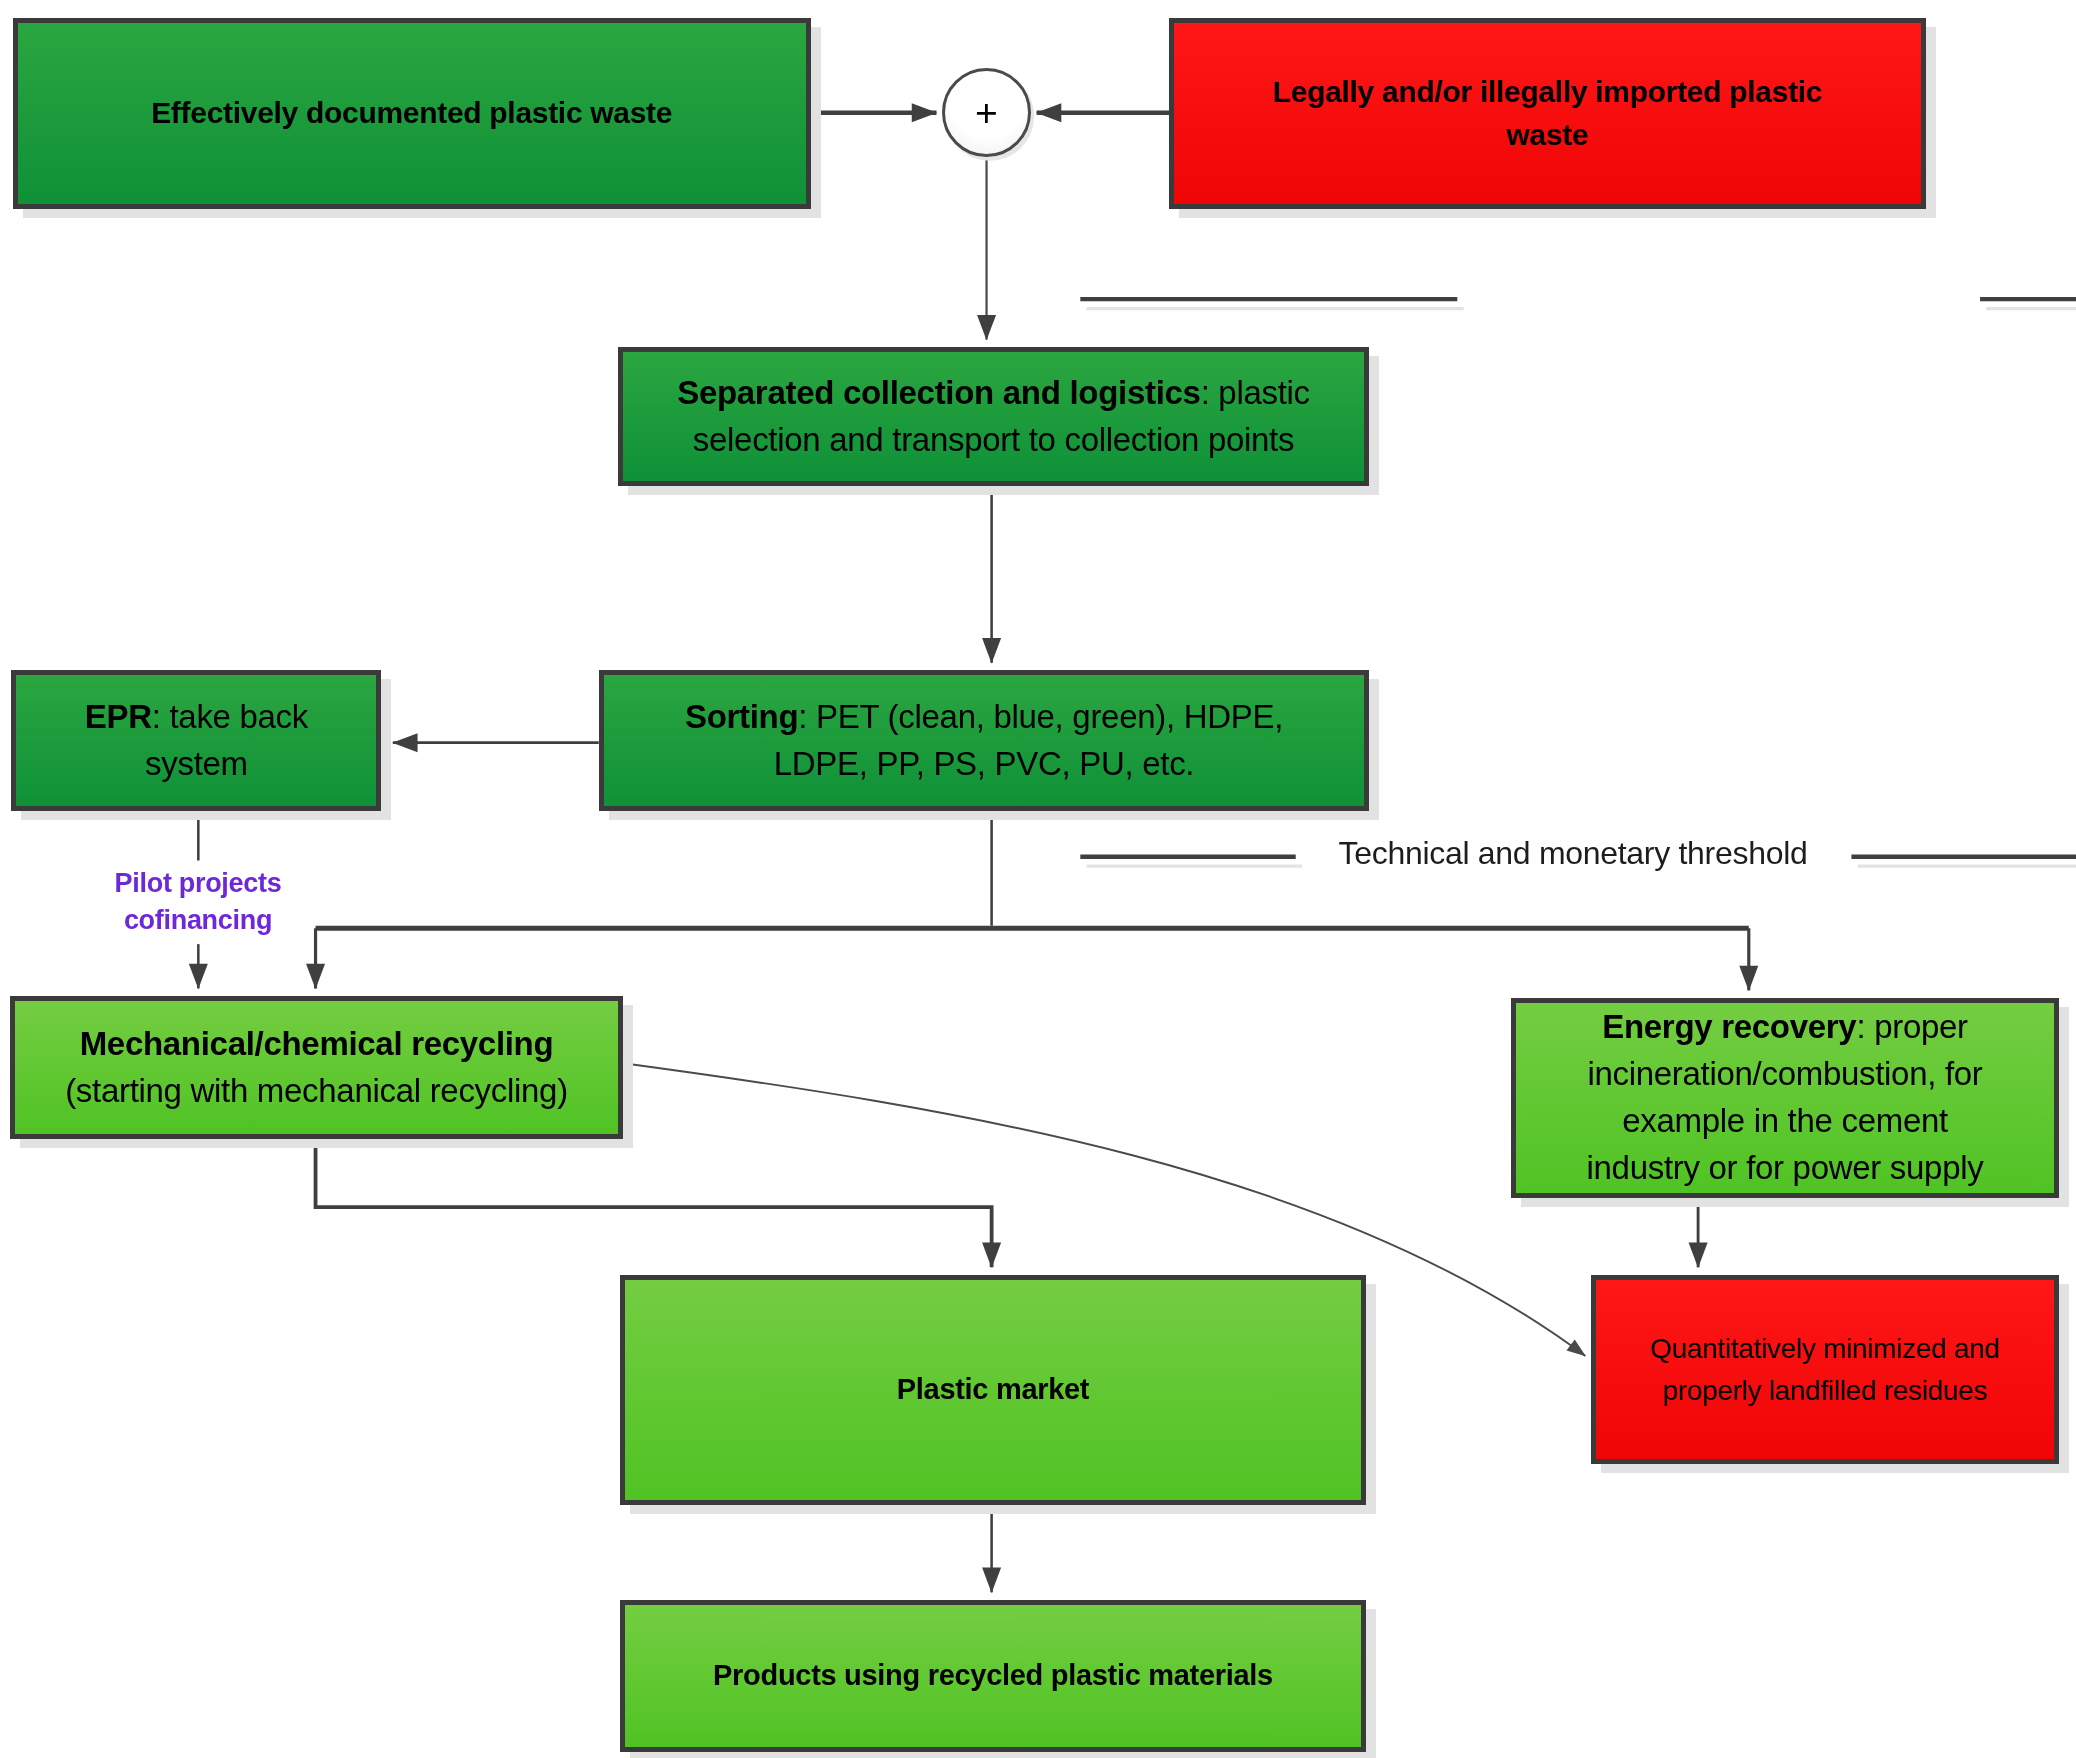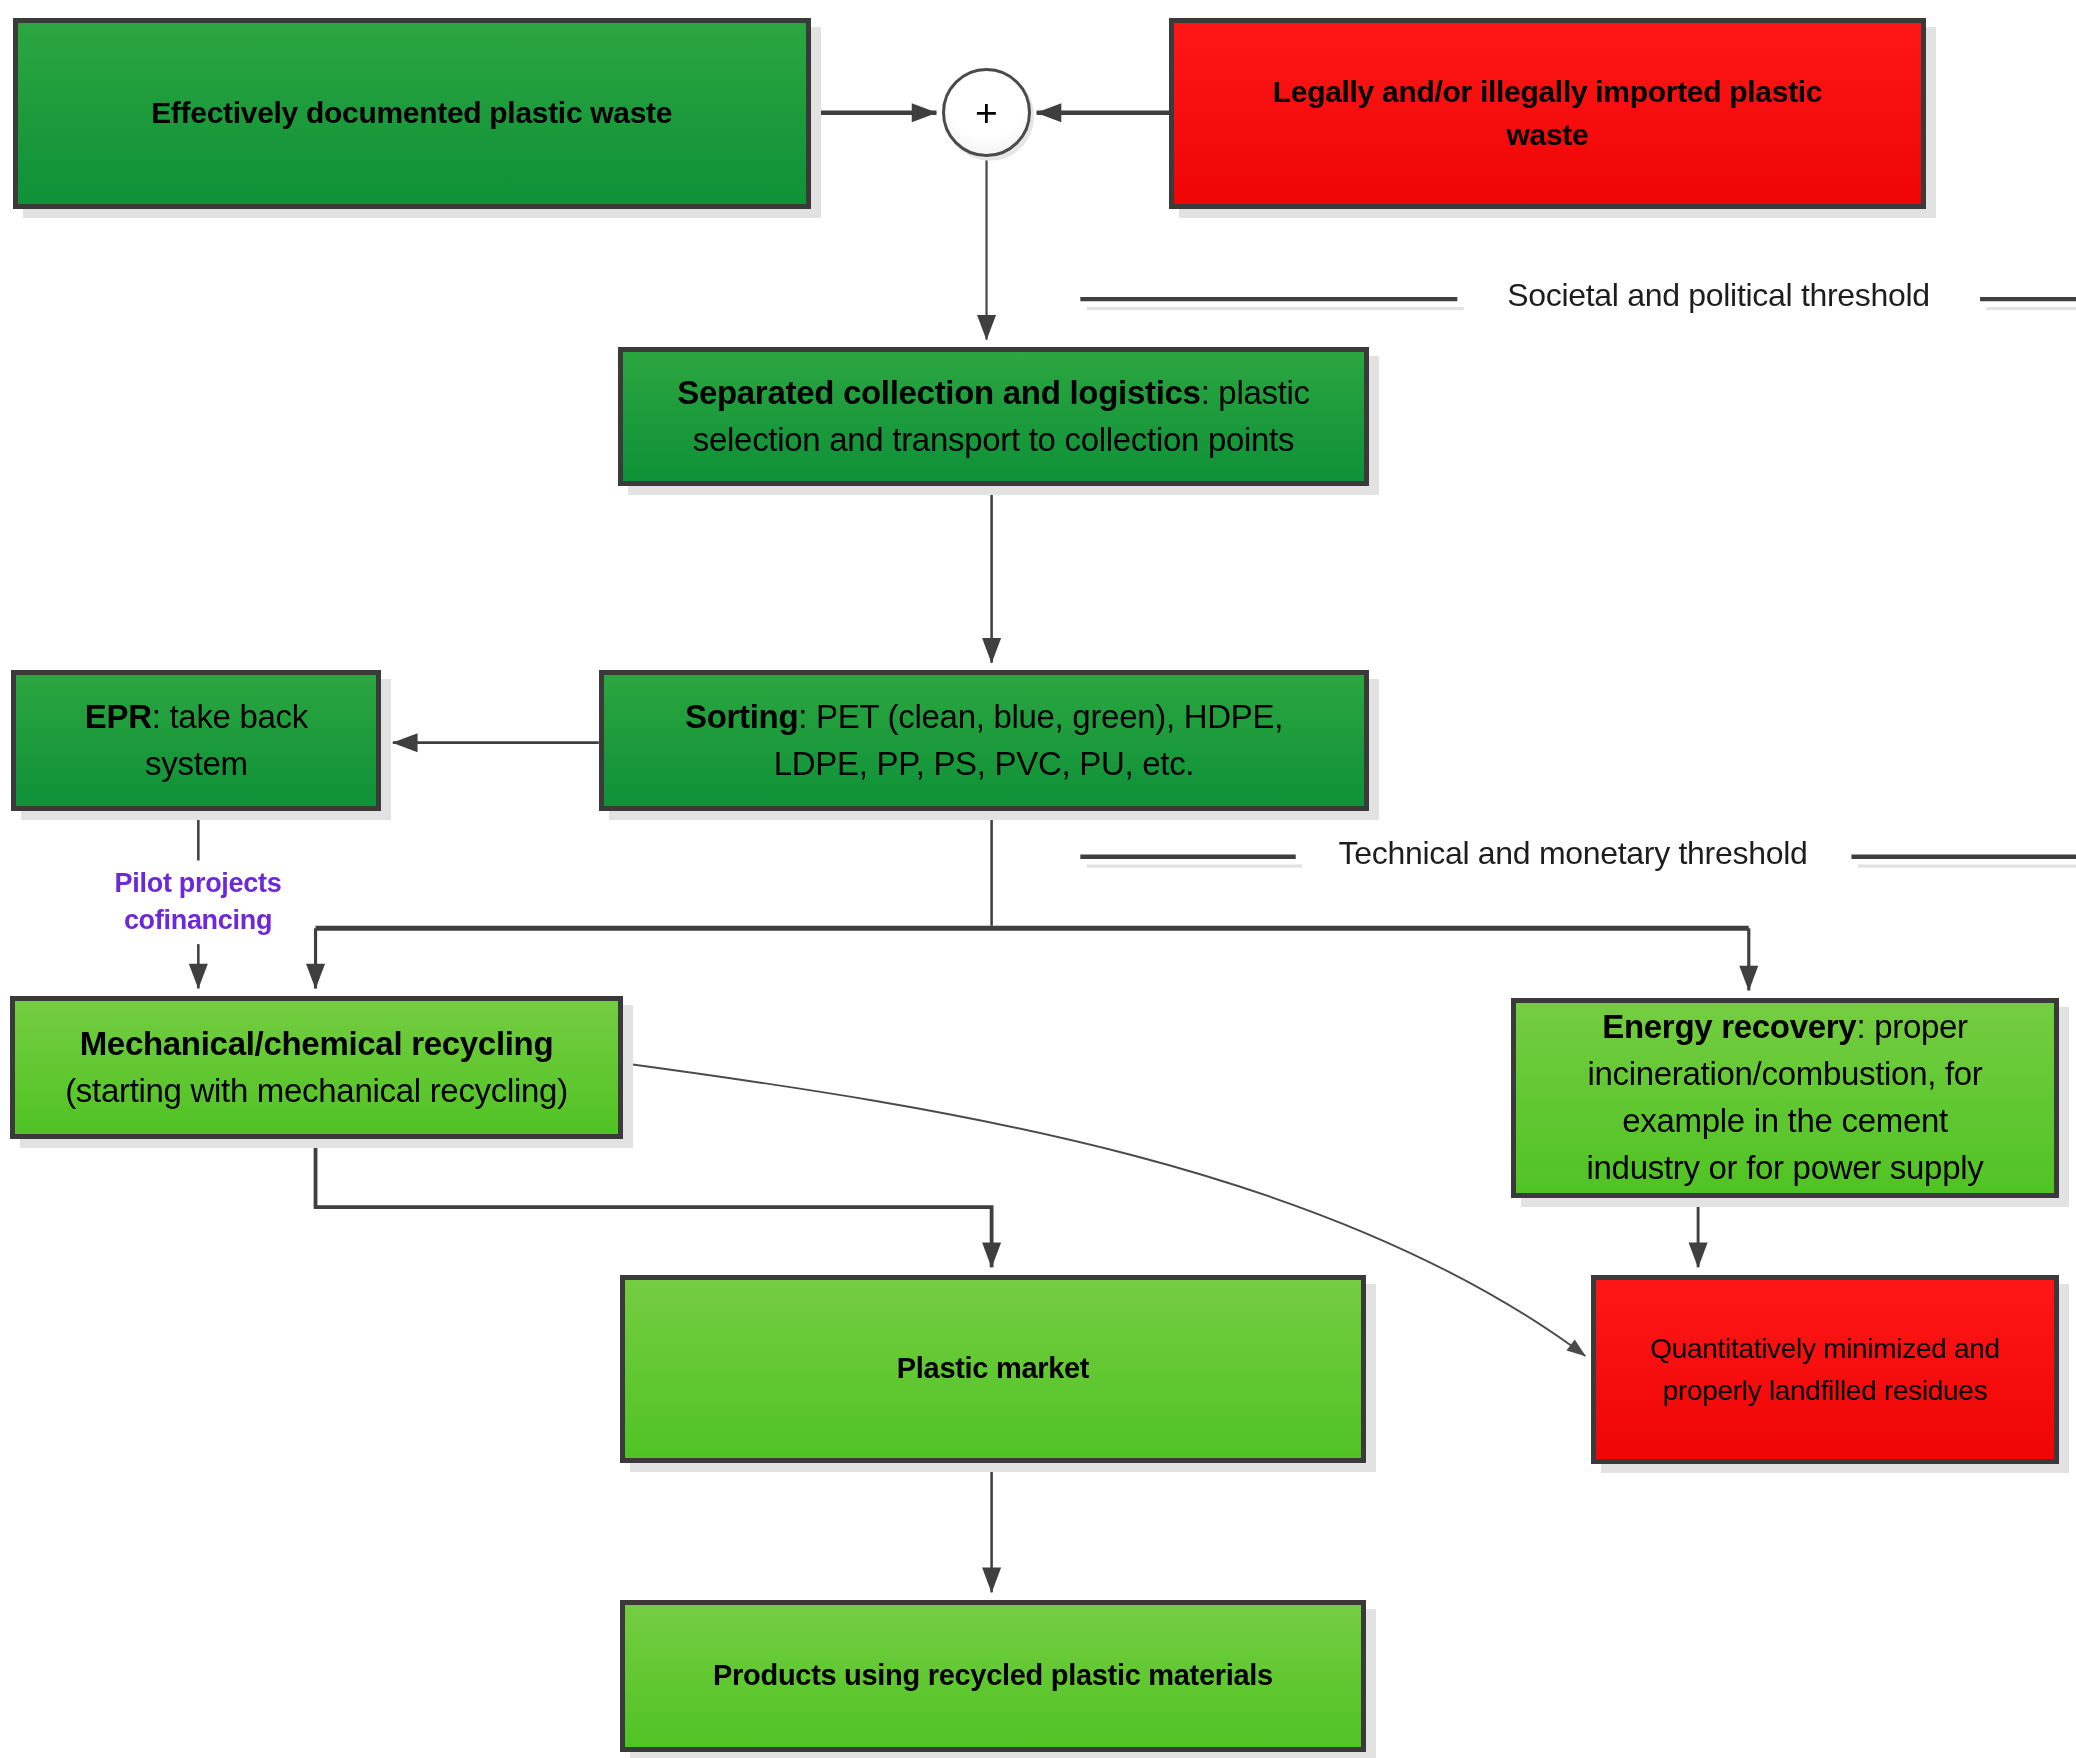--- a/index.html
+++ b/index.html
@@ -112,37 +112,36 @@
   </div>
 
   <div class="node light f45" style="left:10px;top:996px;width:613px;height:143px;padding:0 12.7px;">
     <div class="txt"><b class="blk">Mechanical/chemical recycling</b><span>(starting with mechanical recycling)</span></div>
   </div>
 
   <div class="node light f45" style="left:1511px;top:998px;width:548px;height:200px;padding:0 60px;">
     <div class="txt"><b>Energy recovery</b><span>: proper incineration/combustion, for example in the cement industry or for power supply</span></div>
   </div>
 
-  <div class="node light f46 bold" style="left:620px;top:1275px;width:746px;height:188px;padding:0 12.7px;">
+  <div class="node light f46 bold" style="left:620px;top:1275px;width:746px;height:230px;padding:0 12.7px;">
     <div class="txt"><span>Plastic market</span></div>
   </div>
 
   <div class="node red f44" style="left:1591px;top:1275px;width:468px;height:189px;padding:0 51px;line-height:1.5;">
     <div class="txt"><span>Quantitatively minimized and properly landfilled residues</span></div>
   </div>
 
   <div class="node light f46 bold" style="left:620px;top:1600px;width:746px;height:152px;padding:0 12.7px;">
     <div class="txt"><span>Products using recycled plastic materials</span></div>
   </div>
 
   <div id="plus-circle" style="left:942px;top:68px;">
     <span>+</span>
   </div>
 
-  <div class="lbl" style="left:1457px;top:277px;width:523px;">Societal and political threshold</div>
   <div class="lbl" style="left:1295px;top:835px;width:556px;">Technical and monetary threshold</div>
 
   <div class="pilot" style="left:65px;top:865px;width:266px;">
     <span>Pilot projects</span>
     <span>cofinancing</span>
   </div>
 
 </div>
 
 

